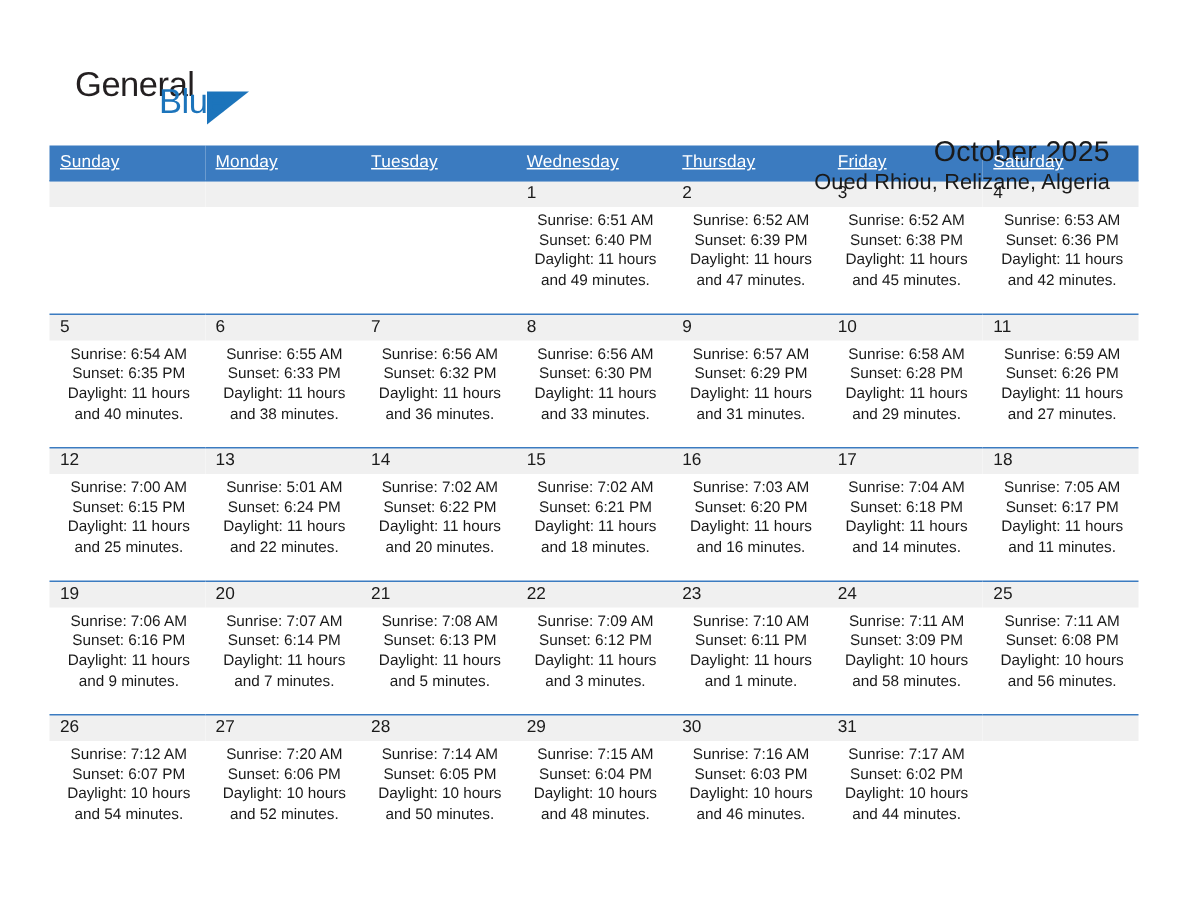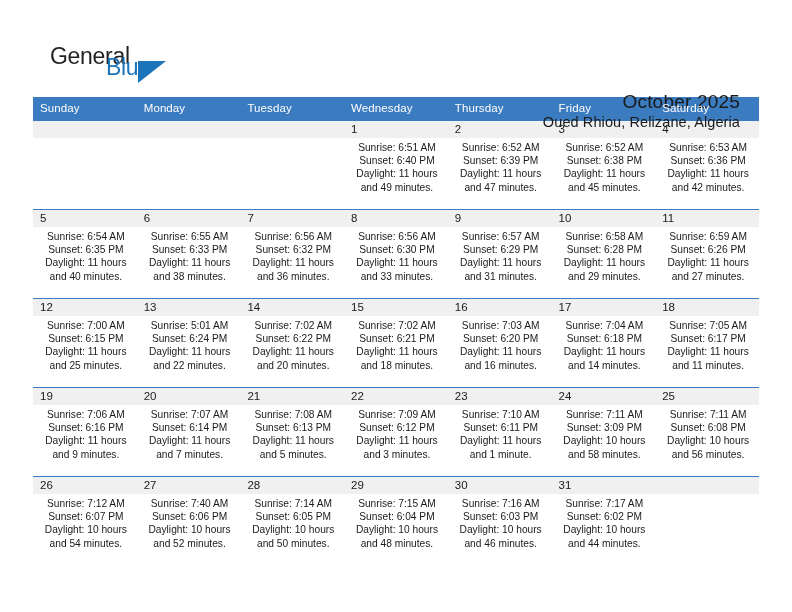--- a/index.html
+++ b/index.html
@@ -88,20 +88,21 @@
 
   .calendar thead th {
     background: #3b7bc0;
     color: #ffffff;
     font-size: 11.5px;
     font-weight: normal;
     text-align: left;
     padding: 5px 0 6px 7px;
     letter-spacing: 0.1px;
     height: 22px;
+    text-decoration: underline;
   }
 
   .calendar tbody tr {
     height: 89px;
   }
 
   .calendar tbody td {
     vertical-align: top;
     border-top: 1px solid #3b7bc0;
     padding: 0;
@@ -414,21 +415,21 @@
             <div class="cell-body">
               <div class="line">Sunrise: 7:12 AM</div>
               <div class="line">Sunset: 6:07 PM</div>
               <div class="line">Daylight: 10 hours</div>
               <div class="line">and 54 minutes.</div>
             </div>
           </td>
           <td>
             <div class="daynum-strip">27</div>
             <div class="cell-body">
-              <div class="line">Sunrise: 7:40 AM</div>
+              <div class="line">Sunrise: 7:20 AM</div>
               <div class="line">Sunset: 6:06 PM</div>
               <div class="line">Daylight: 10 hours</div>
               <div class="line">and 52 minutes.</div>
             </div>
           </td>
           <td>
             <div class="daynum-strip">28</div>
             <div class="cell-body">
               <div class="line">Sunrise: 7:14 AM</div>
               <div class="line">Sunset: 6:05 PM</div>

